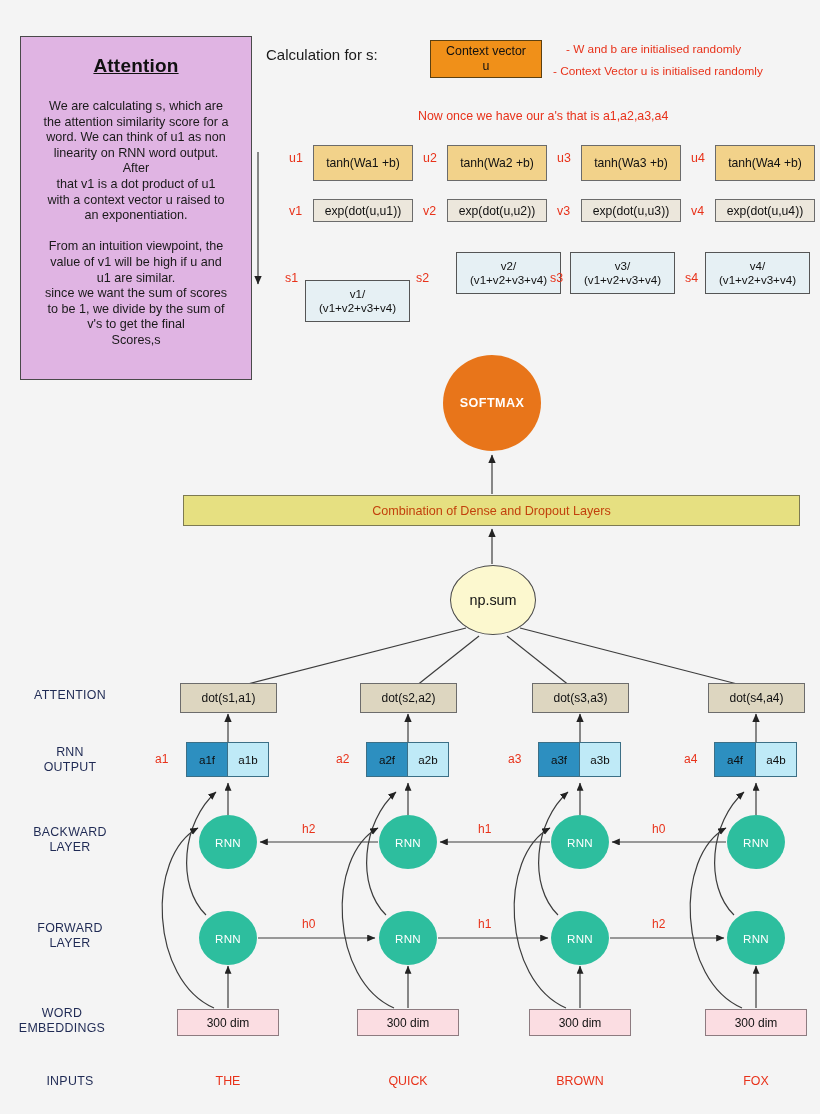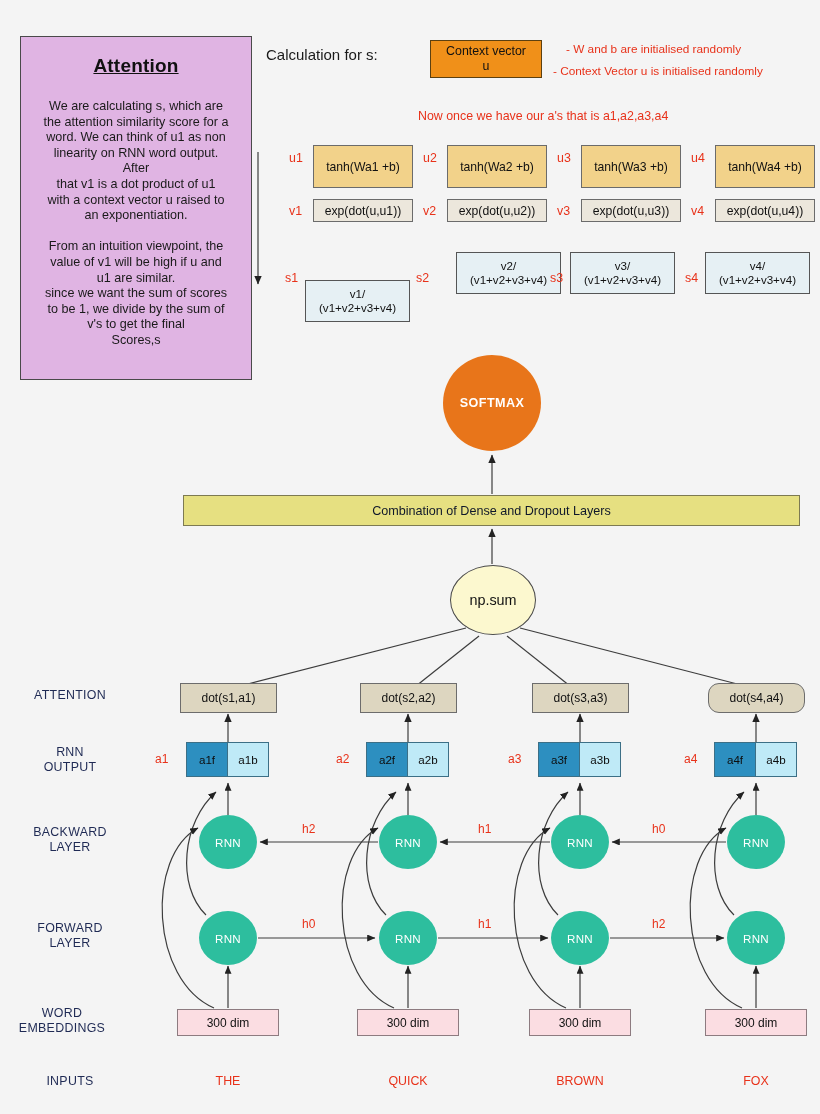--- a/index.html
+++ b/index.html
@@ -42,35 +42,35 @@
   .nr2{left:553px;top:64px;}
   .nr3{left:418px;top:109px;font-size:12.4px;}
 
   
   .rlab{color:#e8321a;font-size:12.4px;position:absolute;}
   .fbox{
     position:absolute;box-sizing:border-box;
     display:flex;align-items:center;justify-content:center;
     text-align:center;color:#111;
   }
-  .ubox{background:#f2d28a;border:1px solid #6b6b6b;height:43px;font-size:12.2px;}
+  .ubox{background:#f2d28a;border:1px solid #6b6b6b;height:36px;font-size:12.2px;}
   .vbox{background:#ece7dc;border:1px solid #6b6b6b;height:23px;font-size:12.2px;}
   .sbox{background:#e6f0f4;border:1px solid #555;height:42px;font-size:11.6px;line-height:14px;white-space:pre-line;}
 
   
   .softmax{
     left:443px;top:355px;width:98px;height:96px;border-radius:50%;
     background:#e8751a;color:#fff;font-size:12.6px;font-weight:bold;
     display:flex;align-items:center;justify-content:center;letter-spacing:.4px;
   }
   .dense{
     left:183px;top:495px;width:617px;height:31px;
     background:#e6e081;border:1px solid #7d7a52;
     display:flex;align-items:center;justify-content:center;
-    font-size:12.6px;color:#0f172a;
+    font-size:12.6px;color:#c2410c;
   }
   .npsum{
     left:450px;top:565px;width:86px;height:70px;border-radius:50%;
     background:#fcf8cf;border:1px solid #4a4a4a;
     display:flex;align-items:center;justify-content:center;
     font-size:14.4px;color:#111;
   }
 
   
   .rowlab{
@@ -265,21 +265,21 @@
   <div class="alab" style="left:508px;top:752px;">a3</div>
   <div class="abs rnnout" style="left:538px;top:742px;">
     <div class="f">a3f</div>
     <div class="b">a3b</div>
   </div>
   <div class="abs rnncirc" style="left:551px;top:815px;">RNN</div>
   <div class="abs rnncirc" style="left:551px;top:911px;">RNN</div>
   <div class="abs embed" style="left:529px;top:1009px;">300 dim</div>
   <div class="inword" style="left:520px;top:1074px;">BROWN</div>
 
-  <div class="abs attbox" style="left:708px;top:683px;border-radius:11px;">dot(s4,a4)</div>
+  <div class="abs attbox" style="left:708px;top:683px;">dot(s4,a4)</div>
   <div class="alab" style="left:684px;top:752px;">a4</div>
   <div class="abs rnnout" style="left:714px;top:742px;">
     <div class="f">a4f</div>
     <div class="b">a4b</div>
   </div>
   <div class="abs rnncirc" style="left:727px;top:815px;">RNN</div>
   <div class="abs rnncirc" style="left:727px;top:911px;">RNN</div>
   <div class="abs embed" style="left:705px;top:1009px;">300 dim</div>
   <div class="inword" style="left:696px;top:1074px;">FOX</div>
 

